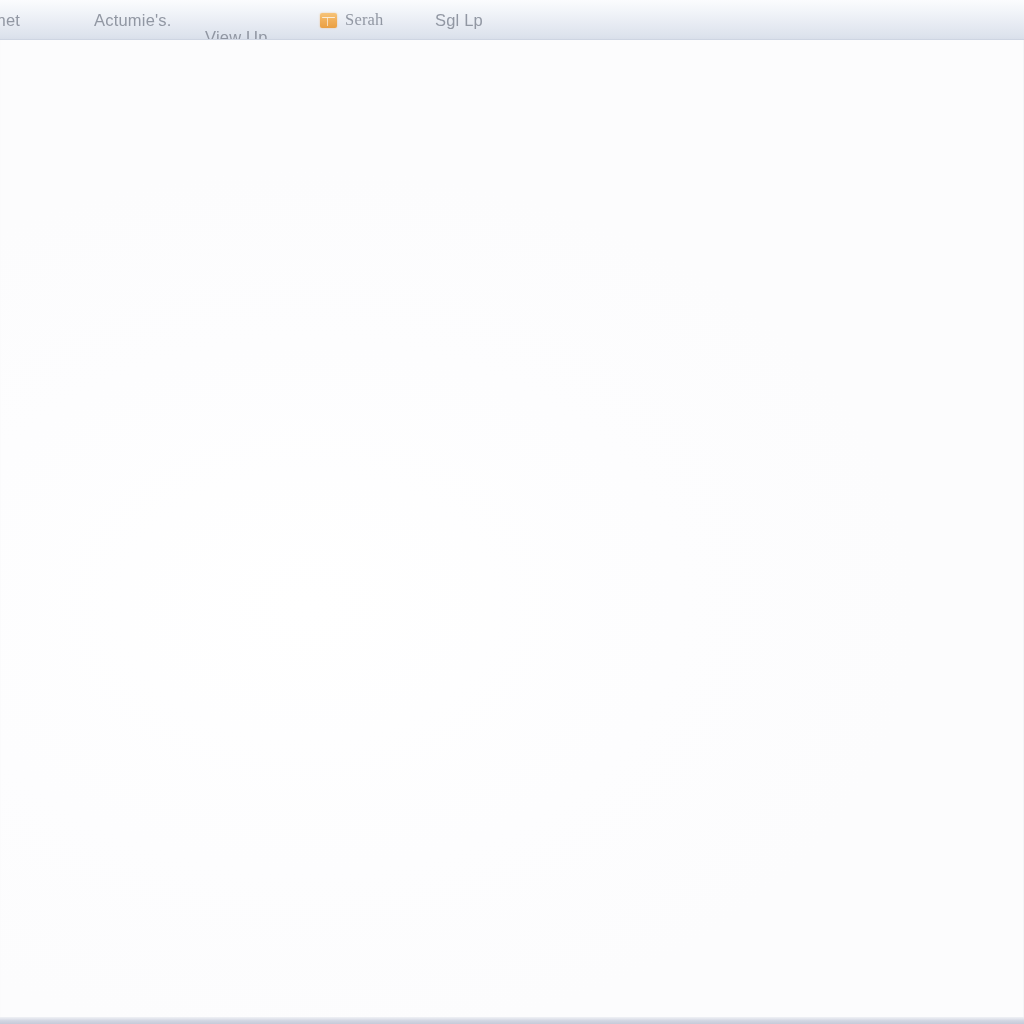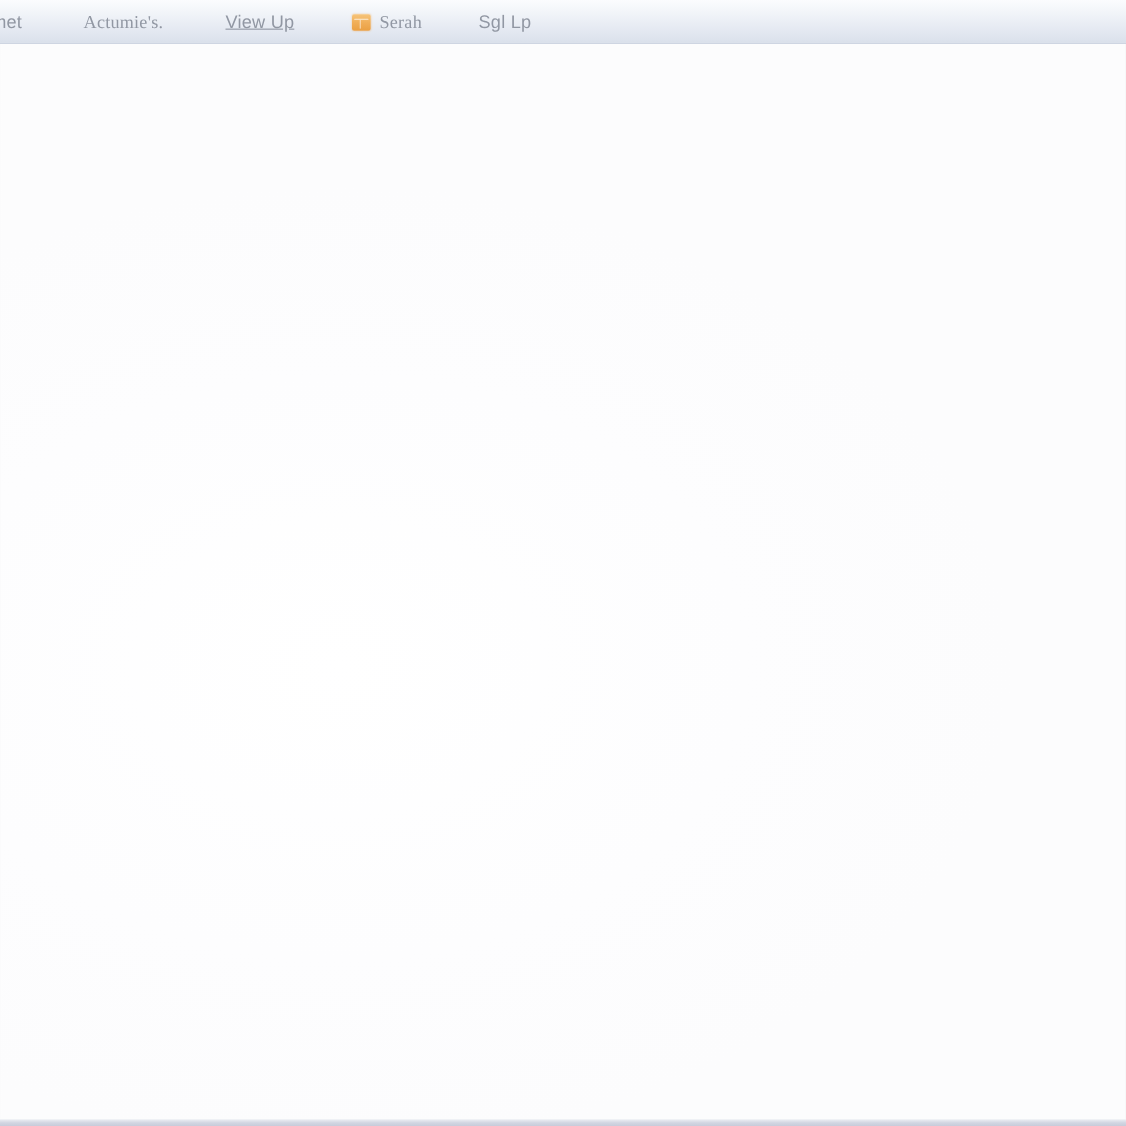--- a/index.html
+++ b/index.html
@@ -68,22 +68,22 @@
     filter: blur(0.55px);
     opacity: 0.93;
   }
 
   .menu-item .label {
     display: inline-block;
   }
 
   
   .mi-1 { position: absolute; left: -8px;  top: 0; }
-  .mi-2 { position: absolute; left: 76px;  top: 0; font-family: Liberation Serif, serif; }
-  .mi-3 { position: absolute; left: 205px; top: 0; text-decoration: underline; }
+  .mi-2 { position: absolute; left: 94px;  top: 0; }
+  .mi-3 { position: absolute; left: 205px; top: 17px; text-decoration: underline; }
   .mi-4 { position: absolute; left: 320px; top: 0; font-family: Liberation Serif, serif; }
   .mi-5 { position: absolute; left: 435px; top: 0; text-align: right; }
 
   
   .menu-icon {
     position: relative;
     width: 17px;
     height: 15px;
     margin-right: 8px;
     flex: 0 0 auto;

